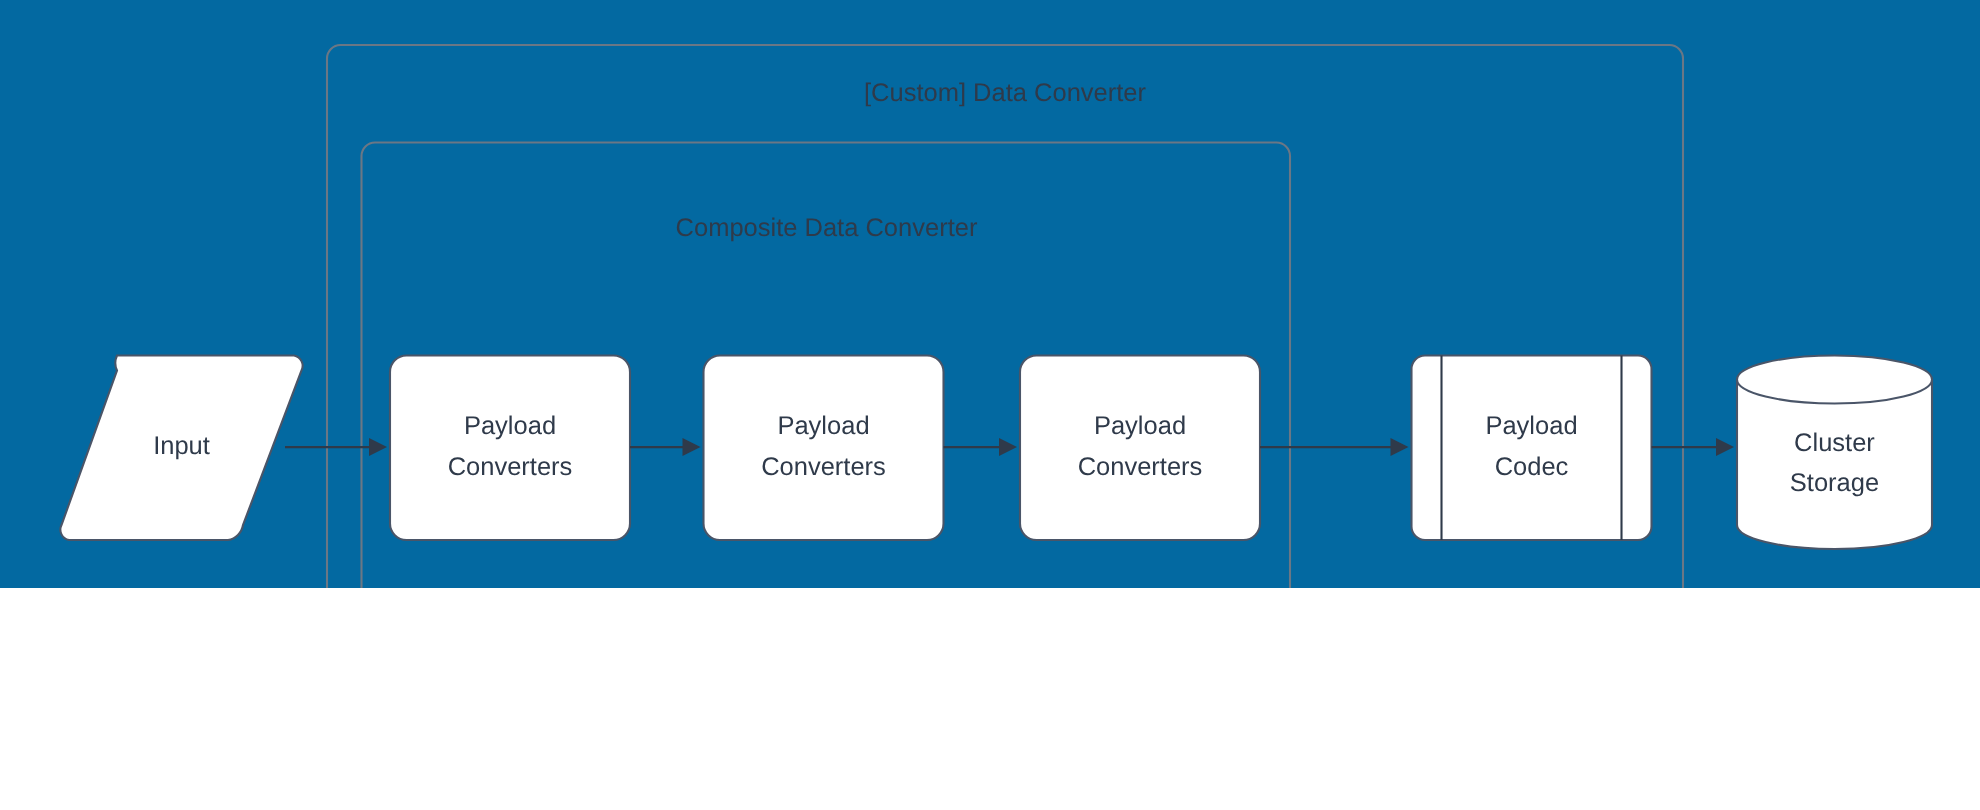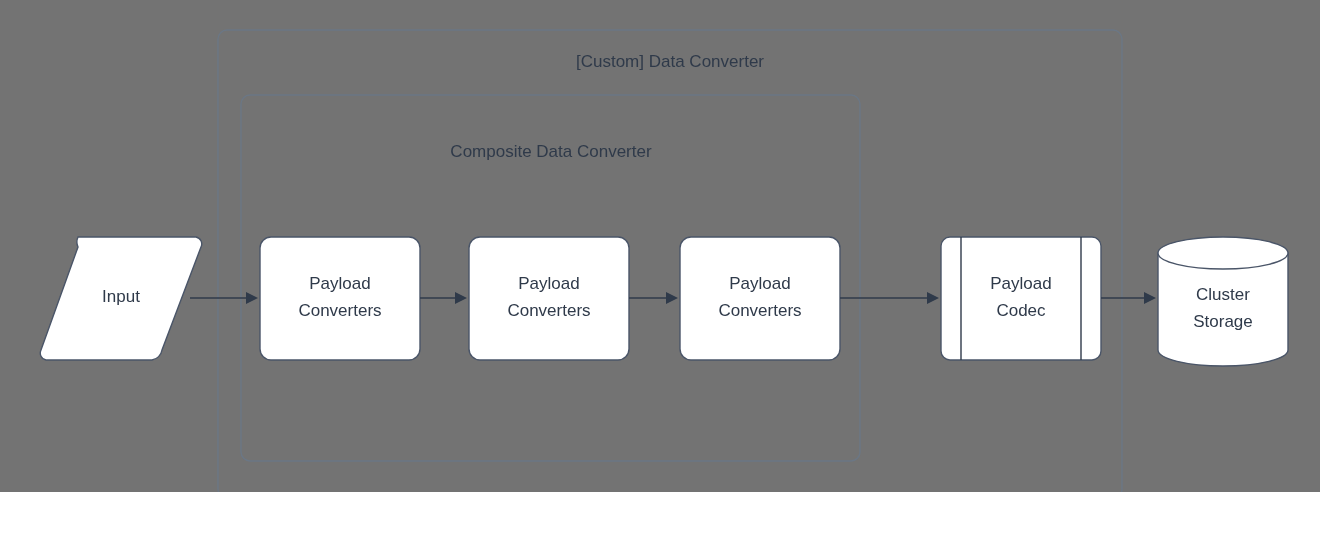--- a/index.html
+++ b/index.html
@@ -6,22 +6,22 @@
     margin: 0;
     padding: 0;
     background: #ffffff;
   }
   body {
     font-family: "Liberation Sans", sans-serif;
   }
   #canvas {
     position: relative;
     width: 1320px;
-    height: 492px;
-    background: #737373;
+    height: 392px;
+    background: #0369a1;
     overflow: hidden;
   }
   #diagram-svg {
     position: absolute;
     left: 0;
     top: 0;
     width: 1320px;
     height: 540px;
   }
   .shape-stroke {

